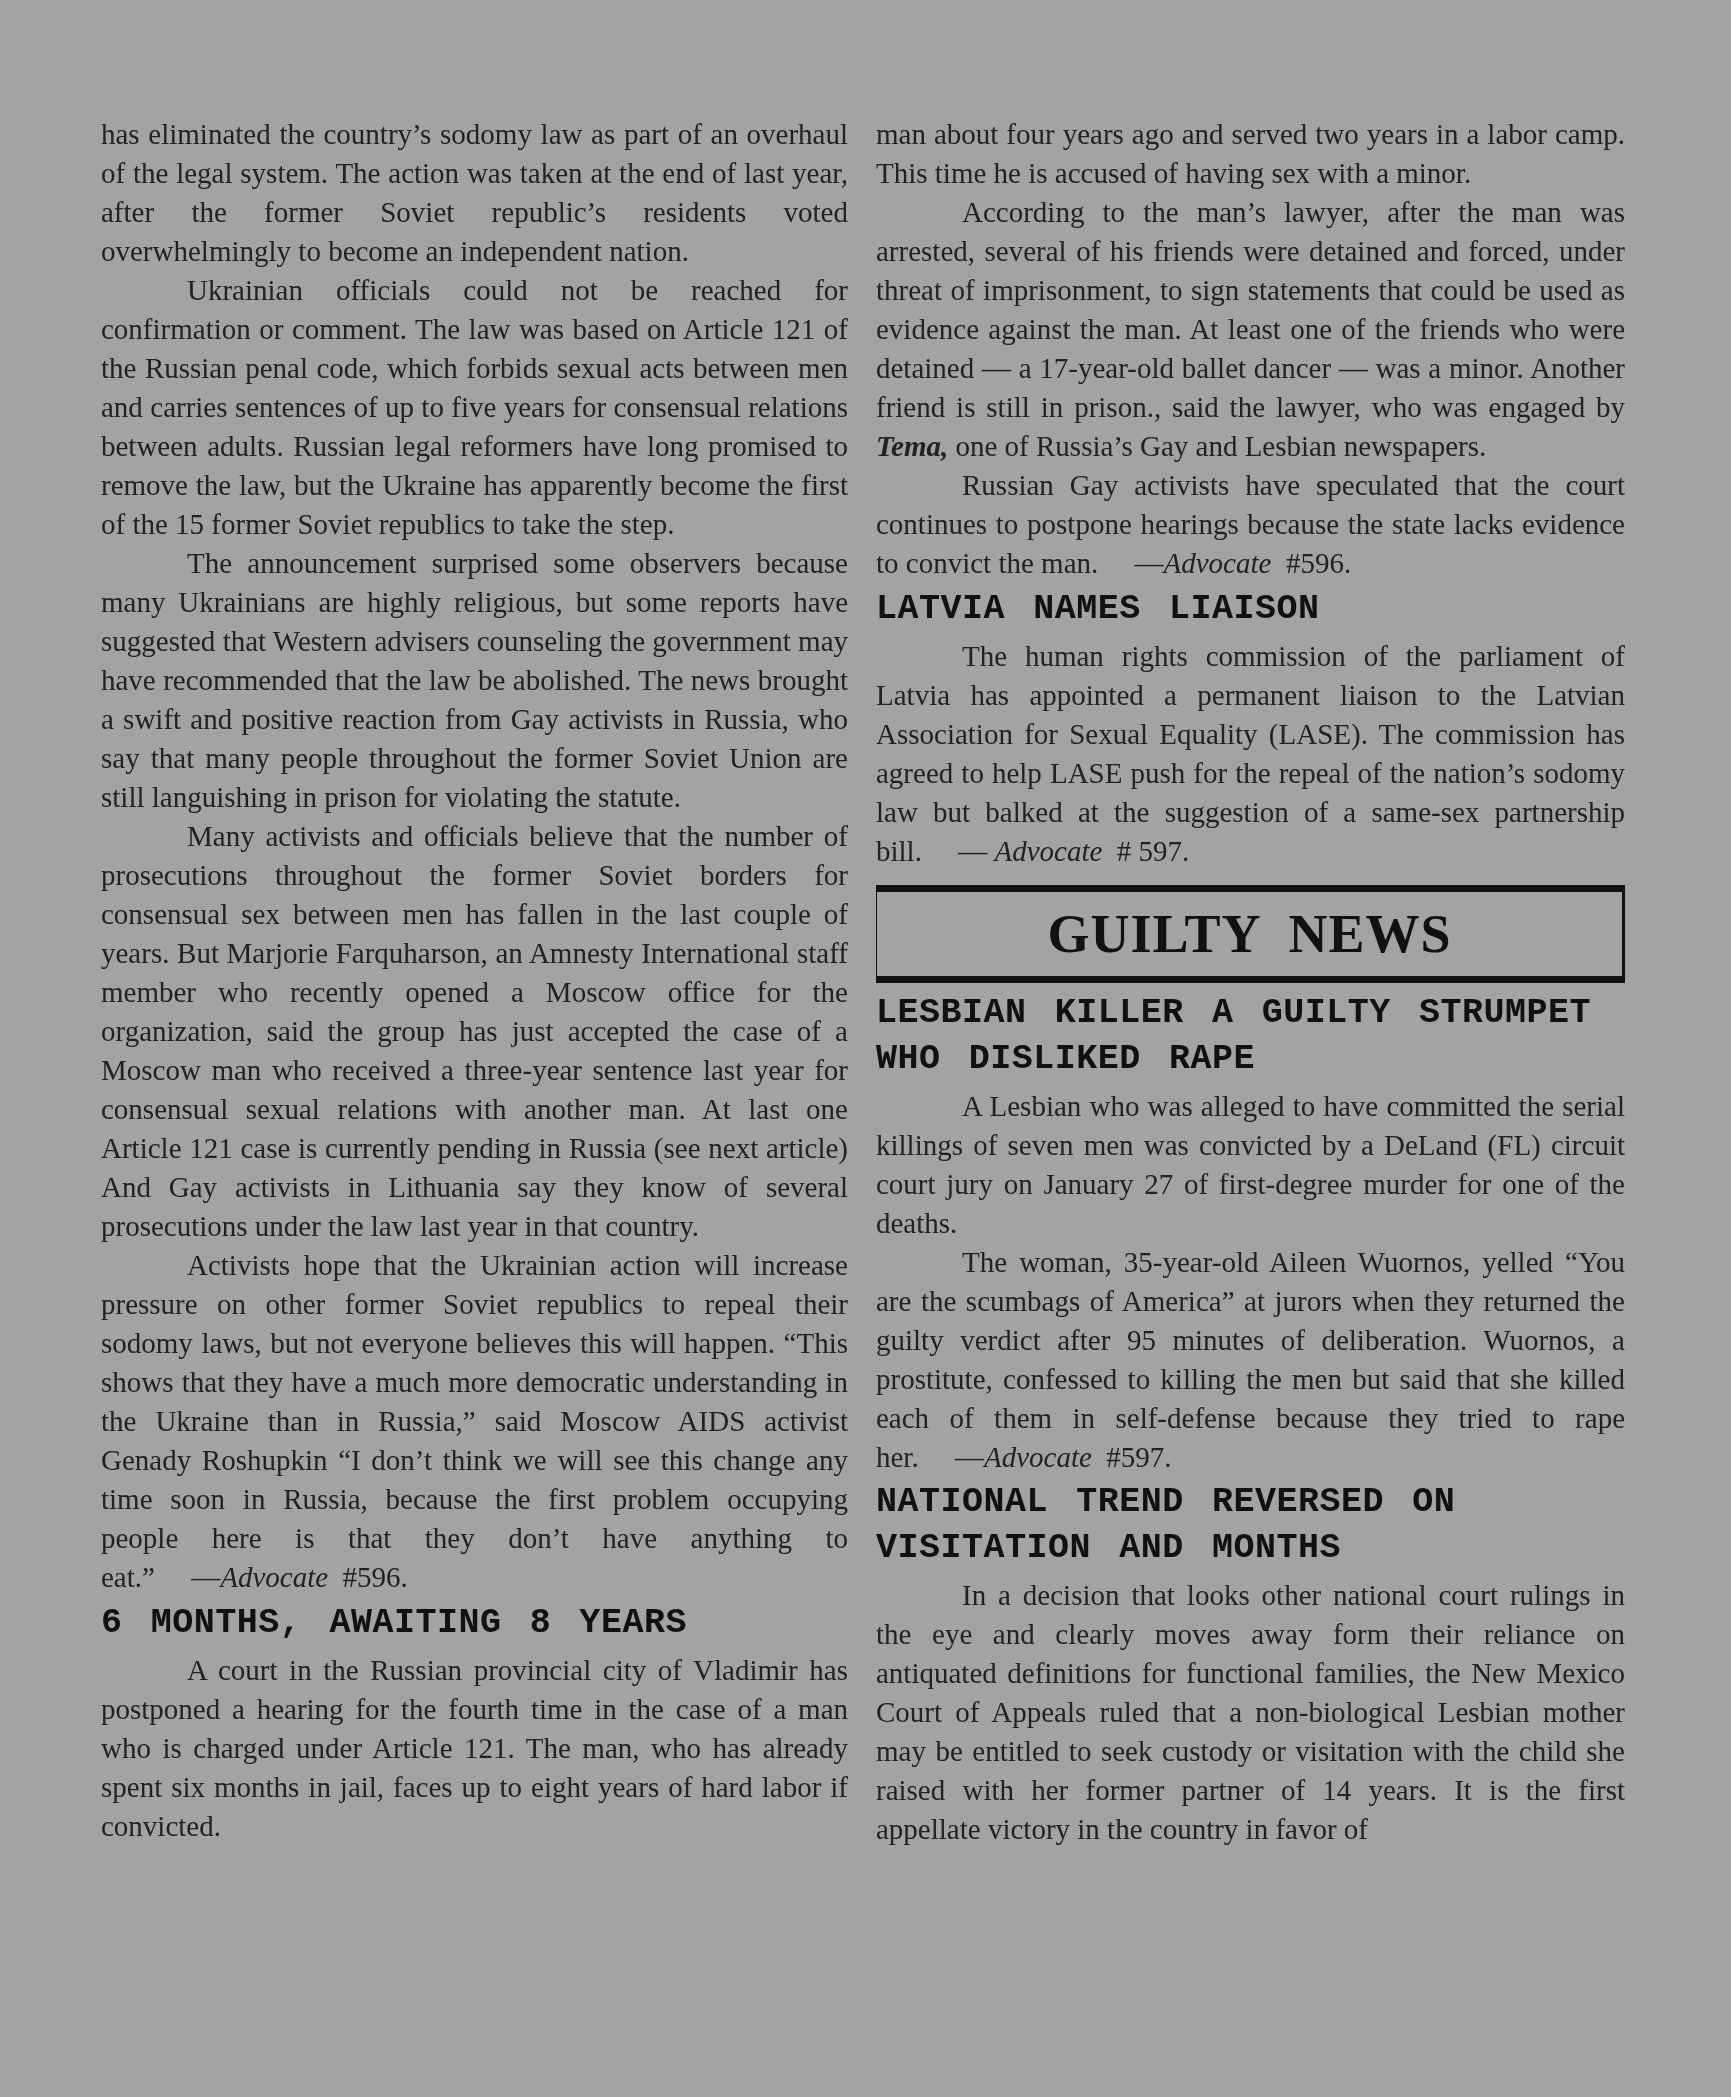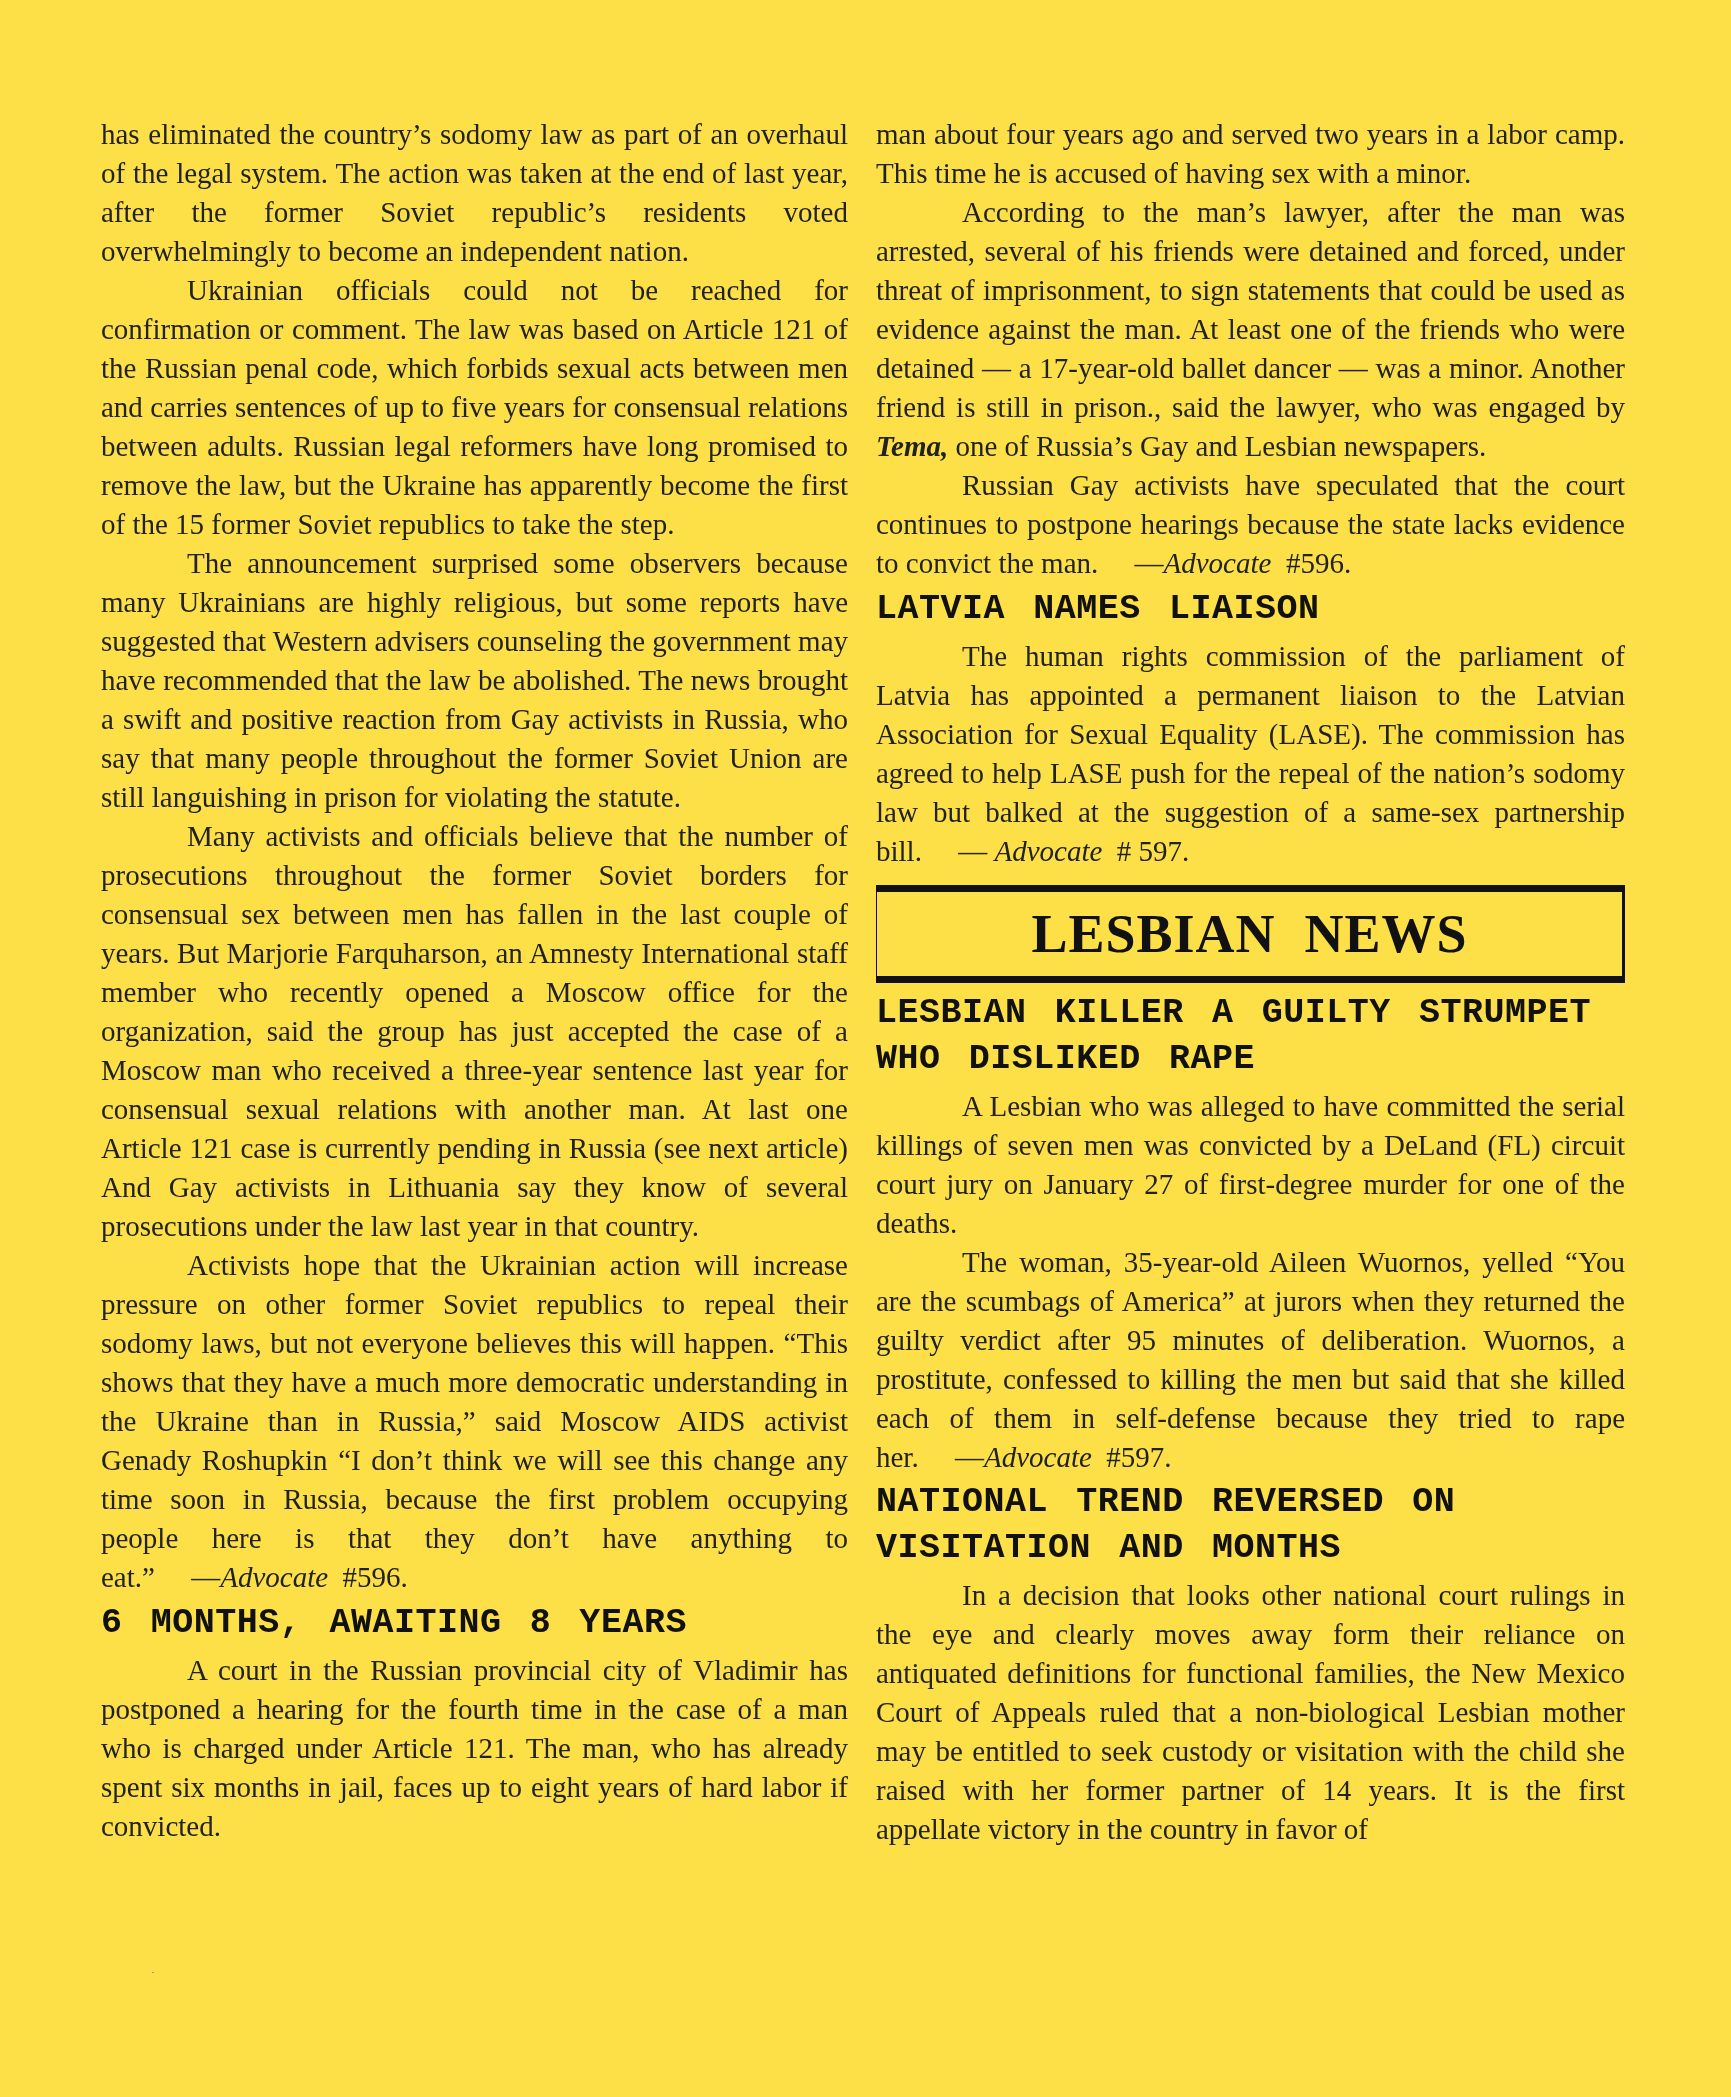--- a/index.html
+++ b/index.html
@@ -1,17 +1,17 @@
 <!DOCTYPE html>
 <html style="font-size:7.7px"><head>
 <meta charset="utf-8">
 <style>
   html, body { margin: 0; padding: 0; background: #ffffff; }
   body { width: 1732px; height: 2097px; position: relative; overflow: hidden; color: #1a1a1a; }
-  .page { position: absolute; left: 0; top: 0; width: 1732px; height: 2097px; background: #fde047; }
+  .page { position: absolute; left: 0; top: 0; width: 1732px; height: 2097px; background: #a3a3a3; }
   .col { position: absolute; top: 115px; width: 747px; font-family: "Liberation Serif", serif; }
   .col-left { left: 101px; }
   .col-right { left: 876px; width: 749px; }
   p.para { margin: 0; font-size: 29px; line-height: 39px; text-align: justify; text-indent: 86px; color: #222; }
   p.para.noindent { text-indent: 0; }
   .cite { font-style: italic; }
   .src { white-space: nowrap; }
   h2.headline { margin: 2.9px 0 4.8px 0; font-family: Liberation Mono, monospace; font-weight: bold; font-size: 35px; line-height: 46px; letter-spacing: 0.5px; color: #111; word-spacing: 6.7px; }
   .section-box { border: 1.9px solid #111; border-top-width: 7.7px; border-bottom-width: 7.7px; border-right-width: 3.8px; margin: 14.4px 0 6.7px 0; text-align: center; height: 84px; display: flex; align-items: center; justify-content: center; }
   .section-box span { font-family: "Liberation Serif", serif; font-weight: bold; font-size: 54px; letter-spacing: 1px; word-spacing: 14.4px; color: #111; }
@@ -44,21 +44,21 @@
       <p class="para"><span>Russian Gay activists have speculated that the court continues to postpone hearings because the state lacks evidence to convict the man.</span>&nbsp;&nbsp;&nbsp;&nbsp;&nbsp;<span class="src"><span>—</span><span class="cite">Advocate</span>&nbsp;&nbsp;<span>#596.</span></span></p>
     </section>
 
     <section>
       <h2 class="headline">LATVIA NAMES LIAISON</h2>
       <p class="para"><span>The human rights commission of the parliament of Latvia has appointed a permanent liaison to the Latvian Association for Sexual Equality (LASE). The commission has agreed to help LASE push for the repeal of the nation’s sodomy law but balked at the suggestion of a same-sex partnership bill.</span>&nbsp;&nbsp;&nbsp;&nbsp;&nbsp;<span class="src"><span>—</span>&nbsp;<span class="cite">Advocate</span>&nbsp;&nbsp;<span># 597.</span></span></p>
     </section>
 
     <section>
       <div class="section-box">
-        <span>LESBIAN NEWS</span>
+        <span>GUILTY NEWS</span>
       </div>
       <h2 class="headline">LESBIAN KILLER A GUILTY STRUMPET WHO DISLIKED RAPE</h2>
       <p class="para">A Lesbian who was alleged to have committed the serial killings of seven men was convicted by a DeLand (FL) circuit court jury on January 27 of first-degree murder for one of the deaths.</p>
       <p class="para"><span>The woman, 35-year-old Aileen Wuornos, yelled “You are the scumbags of America” at jurors when they returned the guilty verdict after 95 minutes of deliberation. Wuornos, a prostitute, confessed to killing the men but said that she killed each of them in self-defense because they tried to rape her.</span>&nbsp;&nbsp;&nbsp;&nbsp;&nbsp;<span class="src"><span>—</span><span class="cite">Advocate</span>&nbsp;&nbsp;<span>#597.</span></span></p>
     </section>
 
     <section>
       <h2 class="headline">NATIONAL TREND REVERSED ON VISITATION AND MONTHS</h2>
       <p class="para">In a decision that looks other national court rulings in the eye and clearly moves away form their reliance on antiquated definitions for functional families, the New Mexico Court of Appeals ruled that a non-biological Lesbian mother may be entitled to seek custody or visitation with the child she raised with her former partner of 14 years. It is the first appellate victory in the country in favor of</p>
     </section>

